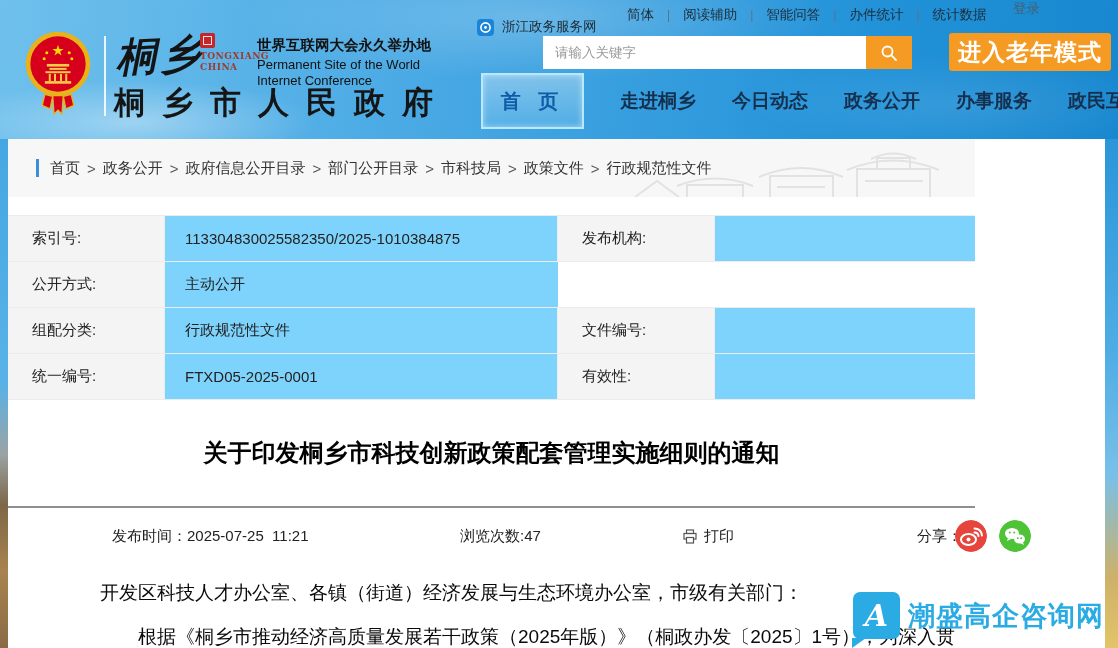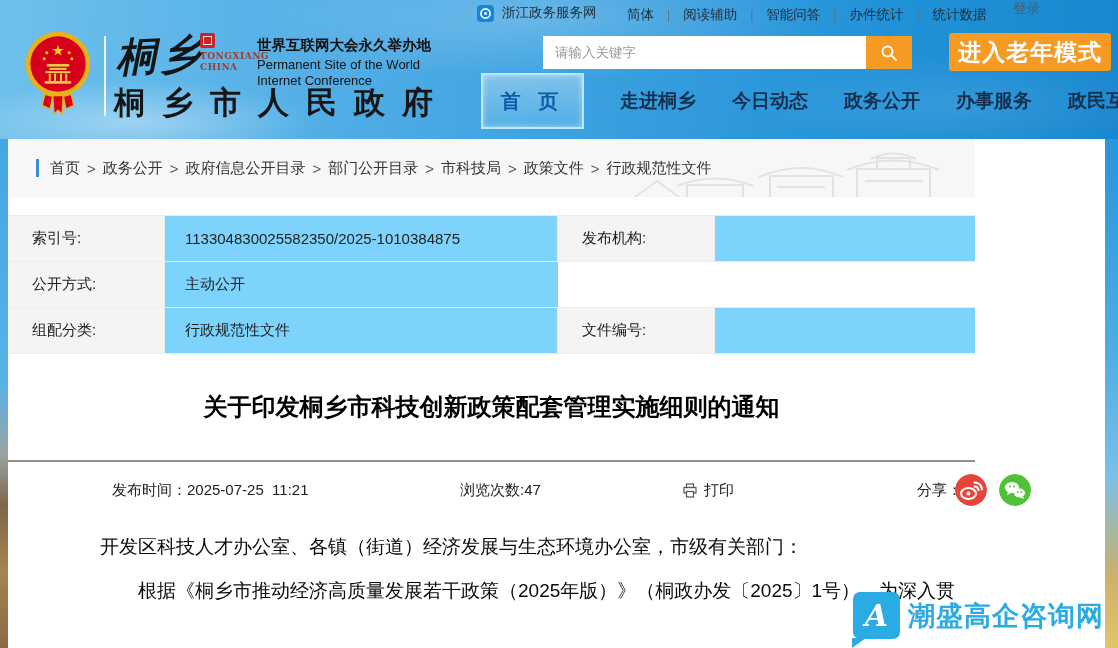--- a/index.html
+++ b/index.html
@@ -10,21 +10,21 @@
   
   .site-header {
     position:absolute; left:0; top:0; width:1118px; height:139px;
     background:
       radial-gradient(ellipse 260px 60px at 12% 88%, rgba(255,255,255,.38), transparent 70%),
       radial-gradient(ellipse 420px 90px at 48% 12%, rgba(255,255,255,.22), transparent 70%),
       radial-gradient(ellipse 300px 70px at 86% 75%, rgba(255,255,255,.10), transparent 70%),
       linear-gradient(97deg, #6fc0ec 0%, #49a9e4 38%, #2292d8 78%, #1787cf 100%);
   }
   .topbar { position:absolute; left:0; top:0; width:100%; height:26px; font-size:13.5px; color:#222; }
-  .portal { position:absolute; left:477px; top:4px; display:flex; align-items:center; gap:8px; cursor:pointer; }
+  .portal { position:absolute; left:477px; top:18px; display:flex; align-items:center; gap:8px; cursor:pointer; }
   .portal-label { color:#1d2b36; }
   .toplinks { position:absolute; left:627px; top:6px; display:flex; align-items:center; gap:13px; }
   .toplinks a { color:#1d2b36; text-decoration:none; cursor:pointer; }
   .toplinks .sep { color:#5b7487; font-size:12px; }
   .login { position:absolute; left:1013px; top:0; color:#46606f; cursor:pointer; }
 
   .emblem { position:absolute; left:25px; top:31px; }
   .logo-divider { position:absolute; left:104px; top:36px; width:2px; height:80px; background:rgba(255,255,255,.85); }
   .brand-script { position:absolute; left:116px; top:28px; font-family:"DejaVu Serif","Liberation Serif",serif;
     font-size:40px; font-weight:900; font-style:italic; color:#141414; transform:rotate(-3deg); letter-spacing:4px; }
@@ -244,20 +244,26 @@
         <div class="cell val"></div>
       </div>
       <div class="trow">
         <div class="cell lab">公开方式:</div>
         <div class="cell val">主动公开</div>
       </div>
       <div class="trow">
         <div class="cell lab">组配分类:</div>
         <div class="cell val">行政规范性文件</div>
         <div class="cell lab">文件编号:</div>
+        <div class="cell val"></div>
+      </div>
+      <div class="trow">
+        <div class="cell lab">统一编号:</div>
+        <div class="cell val">FTXD05-2025-0001</div>
+        <div class="cell lab">有效性:</div>
         <div class="cell val"></div>
       </div>
     </div>
 
     <h1 class="doc-title">关于印发桐乡市科技创新政策配套管理实施细则的通知</h1>
     <div class="title-divider"></div>
 
     <div class="meta-row">
       <span class="publish"><span>发布时间：</span><span>2025-07-25  11:21</span></span>
       <span class="views">浏览次数:47</span>

